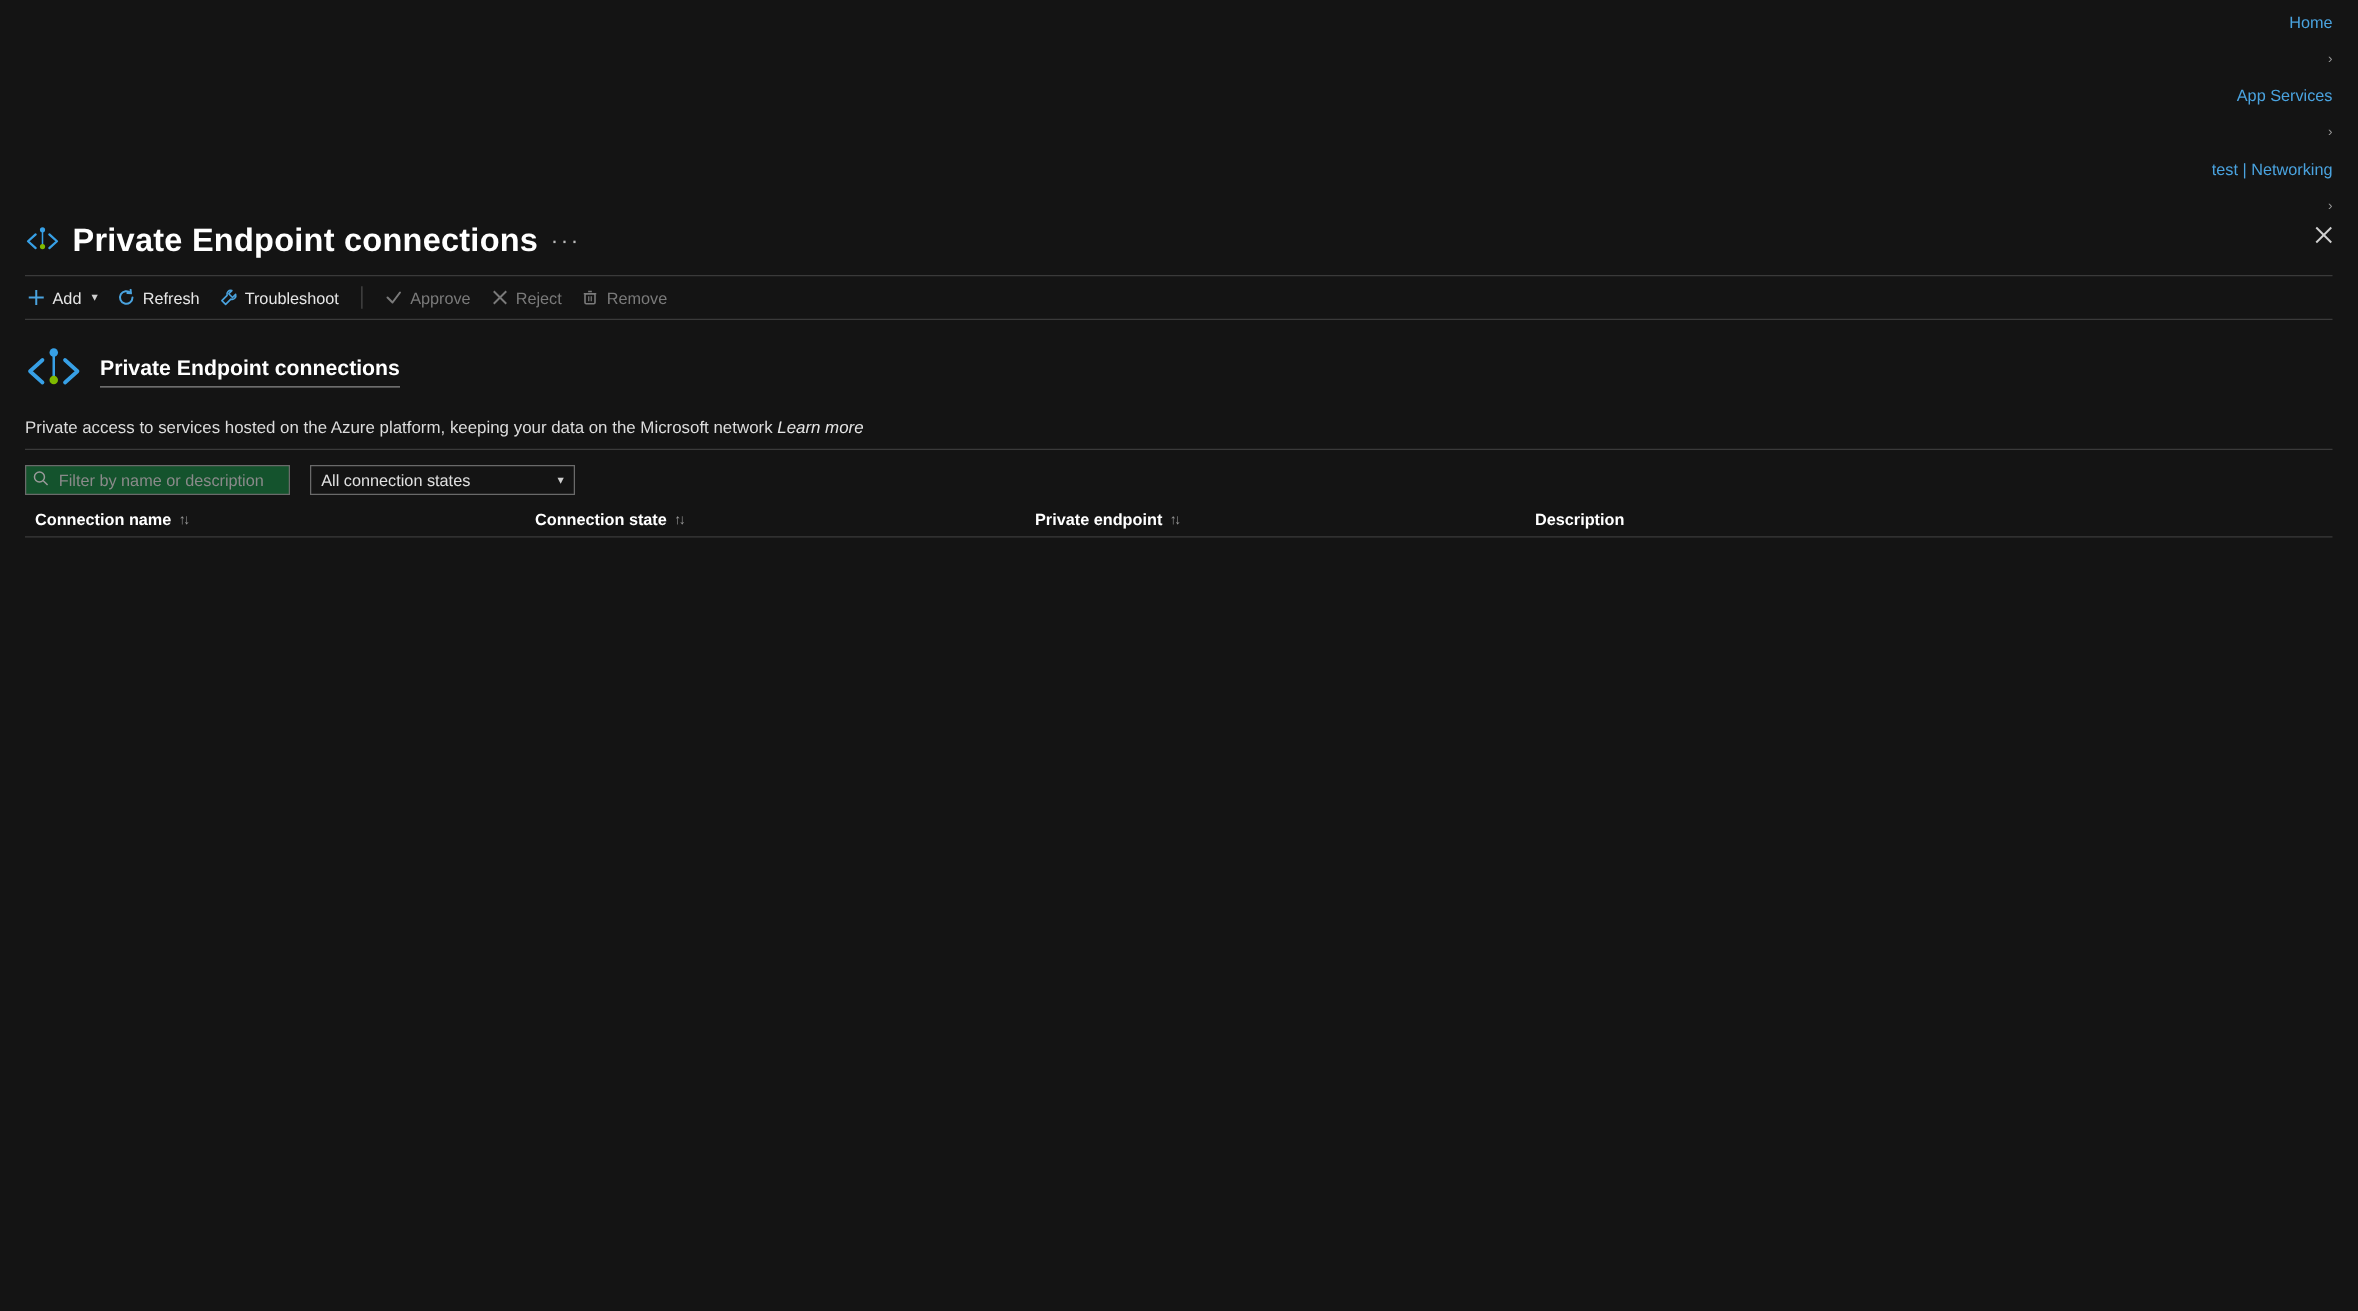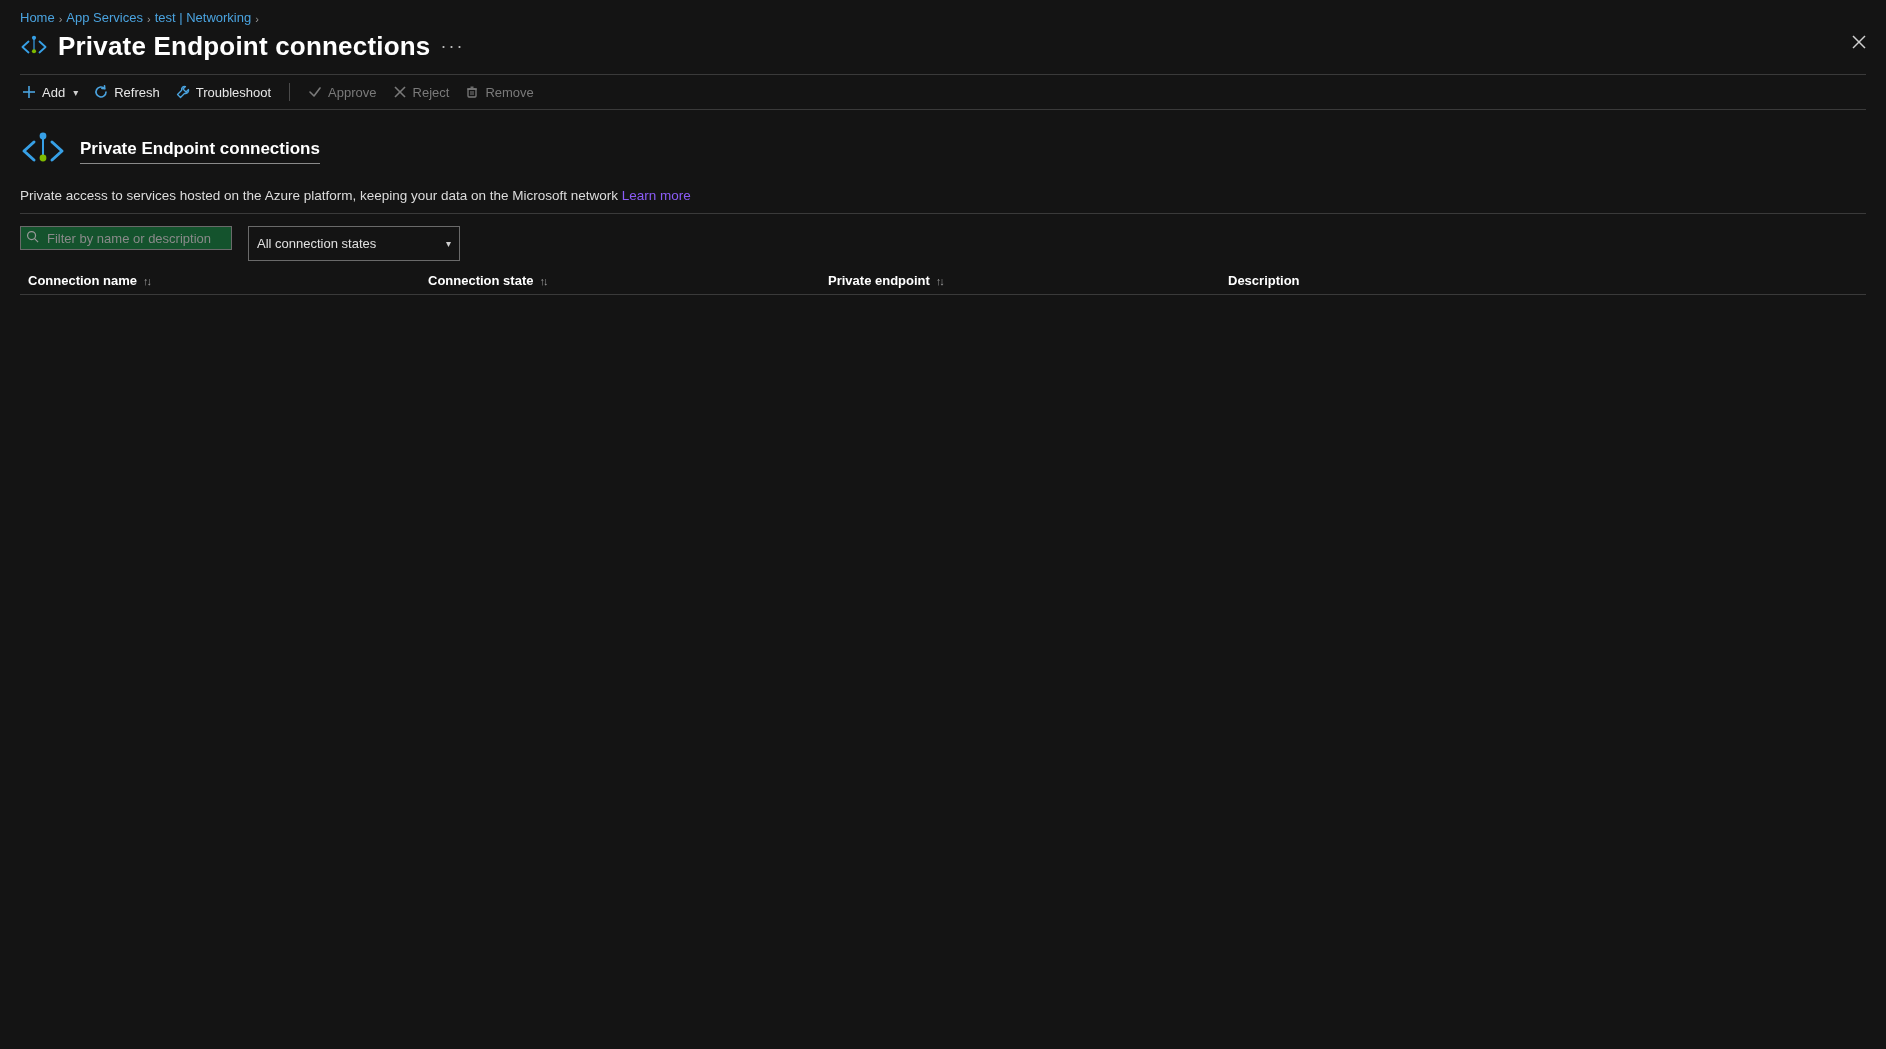--- a/index.html
+++ b/index.html
@@ -16,23 +16,24 @@
       height: 1049px;
       overflow: hidden;
     }
     .page {
       padding: 10px 20px 0 20px;
     }
     
     .breadcrumb {
       display: flex;
       align-items: flex-end;
-      gap: 4px;
+      gap: 16px;
       font-size: 13px;
       margin-bottom: 6px;
+      flex-direction: column;
     }
     .breadcrumb a {
       color: #4aa3df;
       text-decoration: none;
       cursor: pointer;
     }
     .breadcrumb .chev {
       color: #9a9a9a;
       font-size: 11px;
     }
@@ -126,23 +127,24 @@
       display: inline-block;
     }
     .section-desc {
       margin-top: 14px;
       font-size: 13.5px;
       color: #dcdcdc;
       padding-bottom: 10px;
       border-bottom: 1px solid #3a3a3a;
     }
     .section-desc a {
-      color: #8b5cf6;
+      color: #e5e5e5;
       text-decoration: none;
       cursor: pointer;
+      font-style: italic;
     }
     
     .filter-row {
       display: flex;
       gap: 16px;
       margin-top: 12px;
       margin-bottom: 6px;
     }
     .search-wrap {
       position: relative;
@@ -162,21 +164,21 @@
       color: #8a8a8a;
     }
     .search-wrap .search-ico {
       position: absolute;
       left: 6px;
       top: 4px;
       color: #9a9a9a;
     }
     .dropdown {
       width: 212px;
-      height: 35px;
+      height: 24px;
       border: 1px solid #6a6a6a;
       display: flex;
       align-items: center;
       justify-content: space-between;
       padding: 0 8px;
       cursor: pointer;
       font-size: 13px;
       color: #e0e0e0;
     }
     .dropdown .chev-down {

